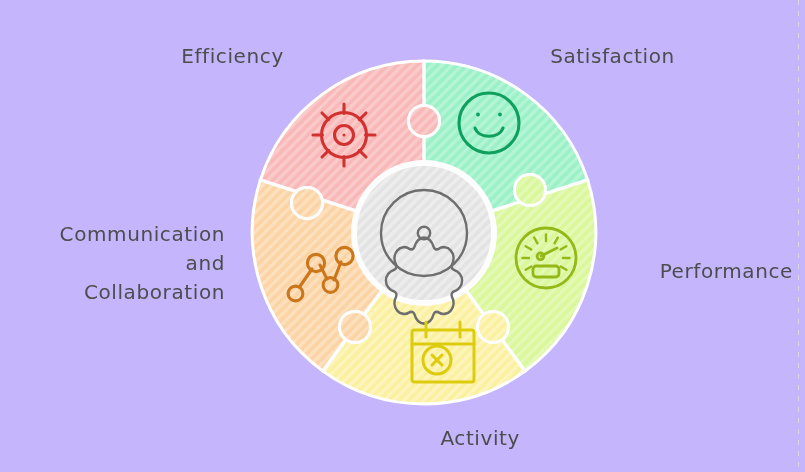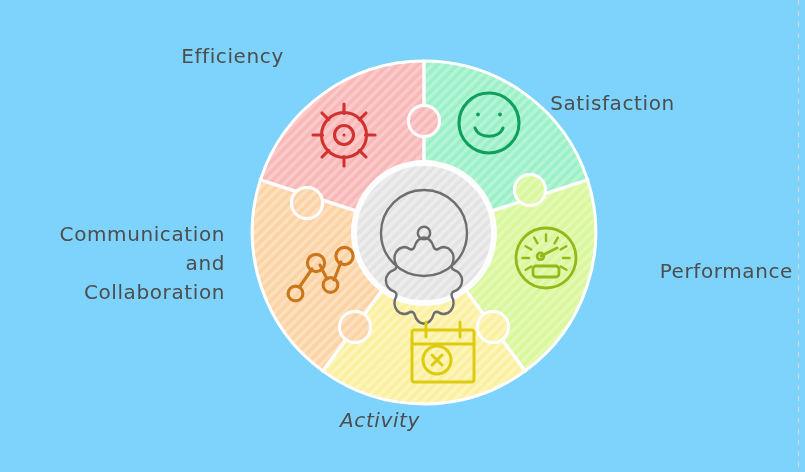--- a/index.html
+++ b/index.html
@@ -12,36 +12,36 @@
     height: 472px;
     position: relative;
     overflow: hidden;
     font-family: "DejaVu Sans", sans-serif;
   }
   #stage {
     position: absolute;
     left: 0; top: 0;
     width: 805px;
     height: 472px;
-    background: #7dd3fc;
+    background: #c4b5fd;
   }
   .label {
     position: absolute;
     color: #4d4d4d;
     font-family: "DejaVu Sans", sans-serif;
     font-size: 20px;
     font-weight: 400;
     letter-spacing: 0.6px;
     line-height: 29px;
     white-space: pre-line;
   }
   #label-efficiency      { left: 150px; top: 42px;  width: 165px; text-align: center; }
-  #label-satisfaction    { left: 525px; top: 42px;  width: 175px; text-align: center; margin-top: 47px; }
+  #label-satisfaction    { left: 525px; top: 42px;  width: 175px; text-align: center; }
   #label-performance     { left: 618px; top: 257px; width: 175px; text-align: right; }
-  #label-activity        { left: 340px; top: 406px; width: 180px; text-align: left; font-style: italic; }
+  #label-activity        { left: 340px; top: 424px; width: 180px; text-align: right; }
   #label-communication   { left: 20px;  top: 220px; width: 205px; text-align: right; }
   #page-edge {
     position: absolute;
     right: 6px; top: 0;
     width: 1px; height: 472px;
     background-image: linear-gradient(to bottom, #d8d8d8 45%, rgba(255,255,255,0) 0%);
     background-size: 1px 11px;
     background-repeat: repeat-y;
   }
   svg { display: block; }

